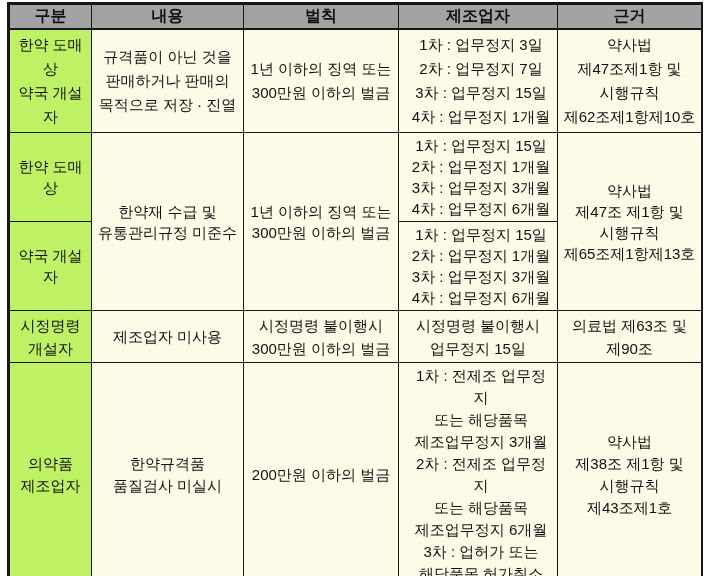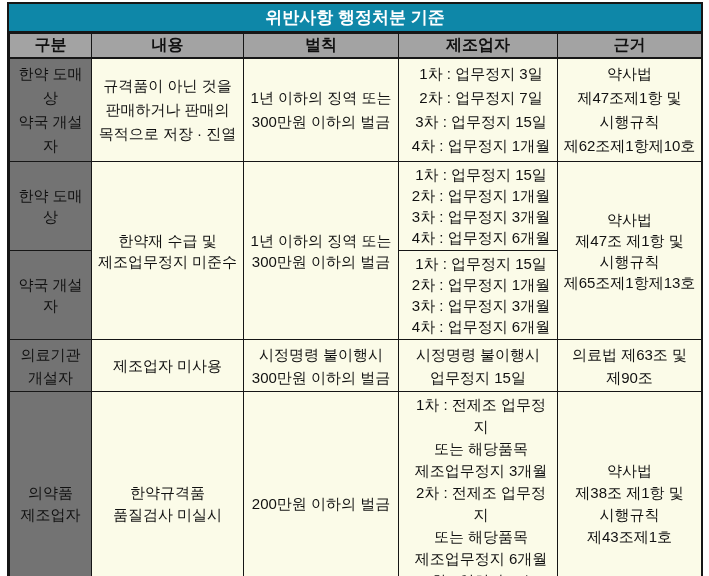--- a/index.html
+++ b/index.html
@@ -51,33 +51,32 @@
     background: #FBFBE8;
     border: 1px solid #161616;
     font-size: 15px;
     line-height: 23px;
     text-align: center;
     vertical-align: middle;
     white-space: pre-line;
     padding: 2px 4px;
     overflow: hidden;
   }
-  table.grid td.cat { background: #737373; }
+  table.grid td.cat { background: #bef264; }
   table.grid td.left { text-align: center; padding-left: 10px; }
   tr.r1 > td { height: 98px; line-height: 24px; }
   tr.r2 > td { height: 82px; line-height: 21px; }
   tr.r3 > td { height: 83px; line-height: 21px; }
   tr.r4 > td { height: 47px; line-height: 23px; }
   tr.r5 > td { height: 174px; line-height: 22px; }
 </style>
 </head>
 <body>
 
 <div class="frame">
-  <div class="title-bar">위반사항 행정처분 기준</div>
   <table class="grid">
     <colgroup>
       <col style="width:82px">
       <col style="width:152px">
       <col style="width:155px">
       <col style="width:159px">
       <col style="width:144px">
     </colgroup>
     <thead>
       <tr>
@@ -102,41 +101,41 @@
 3차 : 업무정지 15일
 4차 : 업무정지 1개월</td>
         <td>약사법
 제47조제1항 및
 시행규칙
 제62조제1항제10호</td>
       </tr>
       <tr class="r2">
         <td class="cat">한약 도매상</td>
         <td rowspan="2">한약재 수급 및
-제조업무정지 미준수</td>
+유통관리규정 미준수</td>
         <td rowspan="2">1년 이하의 징역 또는
 300만원 이하의 벌금</td>
         <td class="left">1차 : 업무정지 15일
 2차 : 업무정지 1개월
 3차 : 업무정지 3개월
 4차 : 업무정지 6개월</td>
         <td rowspan="2">약사법
 제47조 제1항 및
 시행규칙
 제65조제1항제13호</td>
       </tr>
       <tr class="r3">
         <td class="cat">약국 개설자</td>
         <td class="left">1차 : 업무정지 15일
 2차 : 업무정지 1개월
 3차 : 업무정지 3개월
 4차 : 업무정지 6개월</td>
       </tr>
       <tr class="r4">
-        <td class="cat">의료기관
+        <td class="cat">시정명령
 개설자</td>
         <td>제조업자 미사용</td>
         <td>시정명령 불이행시
 300만원 이하의 벌금</td>
         <td>시정명령 불이행시
 업무정지 15일</td>
         <td>의료법 제63조 및
 제90조</td>
       </tr>
       <tr class="r5">

